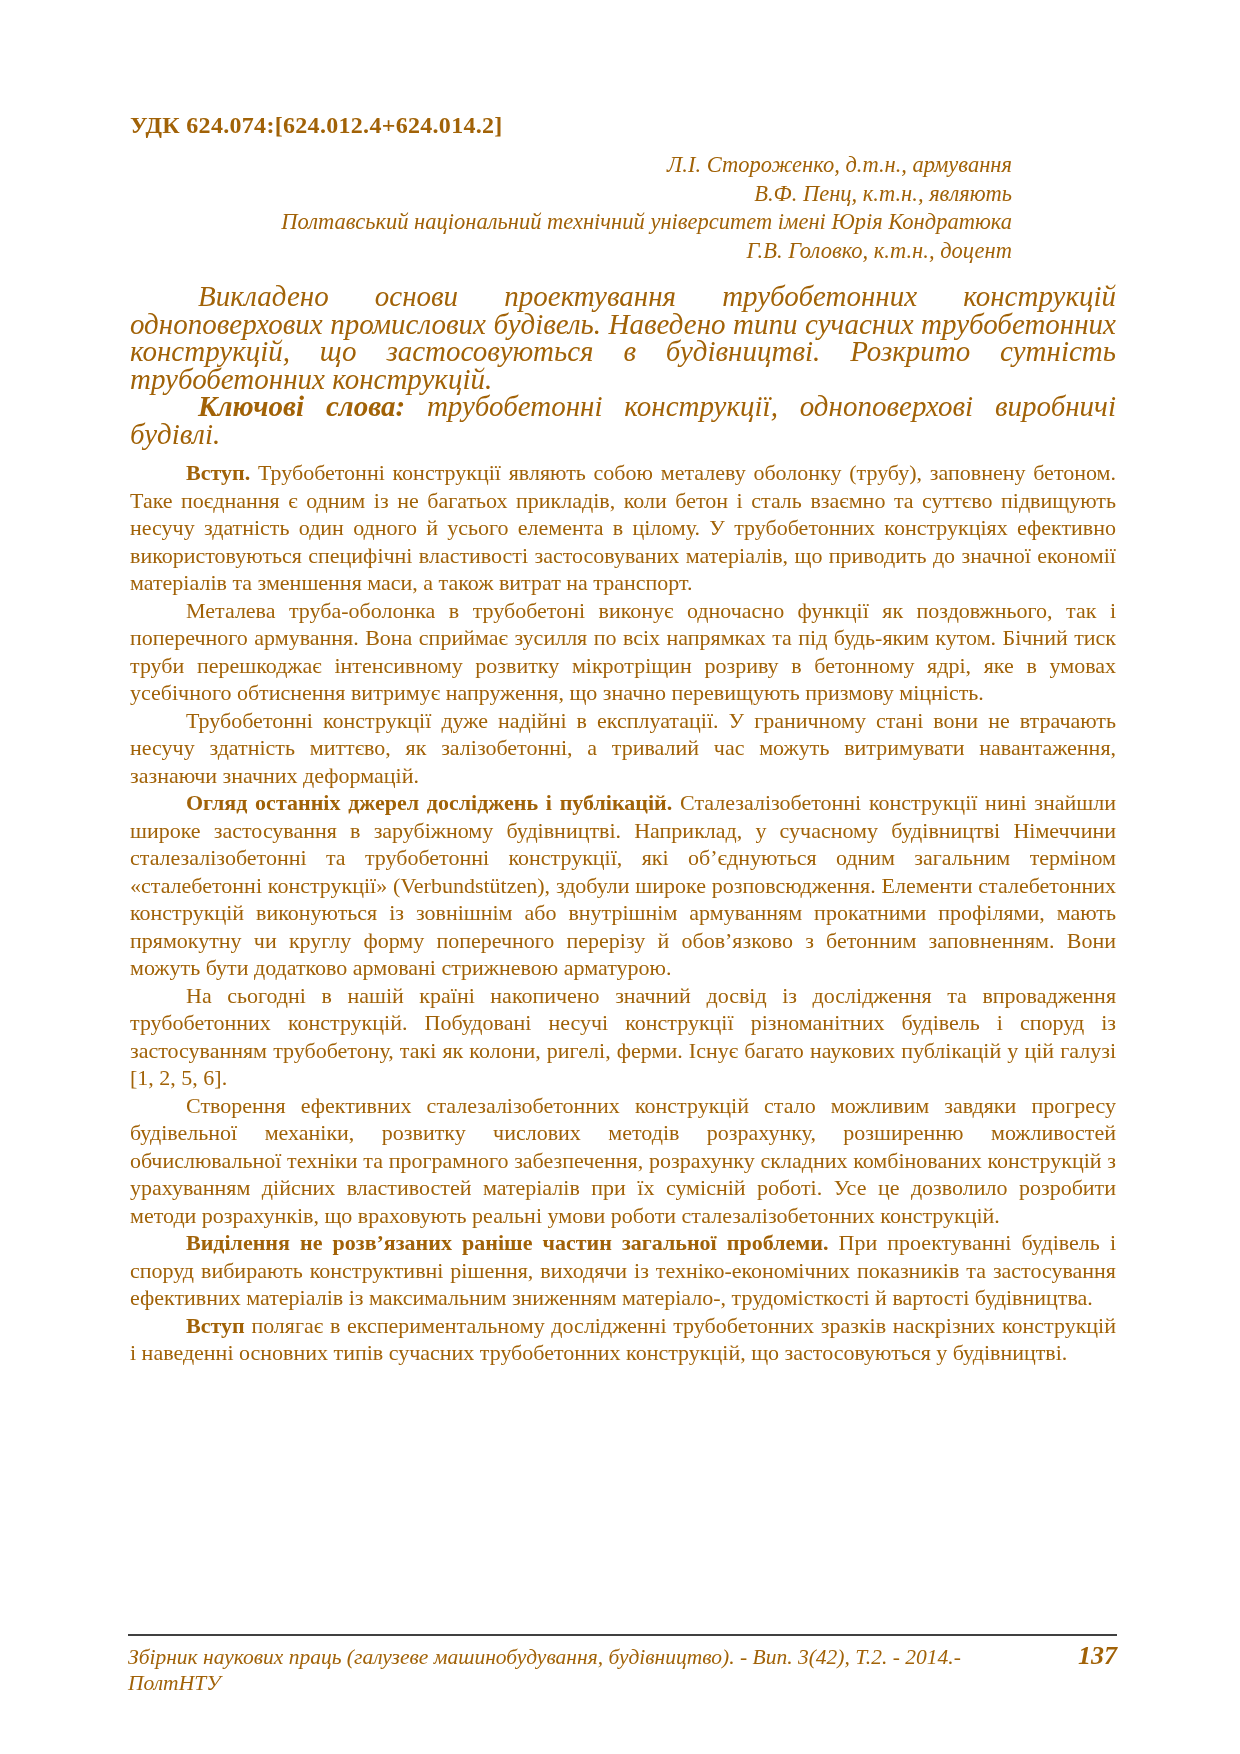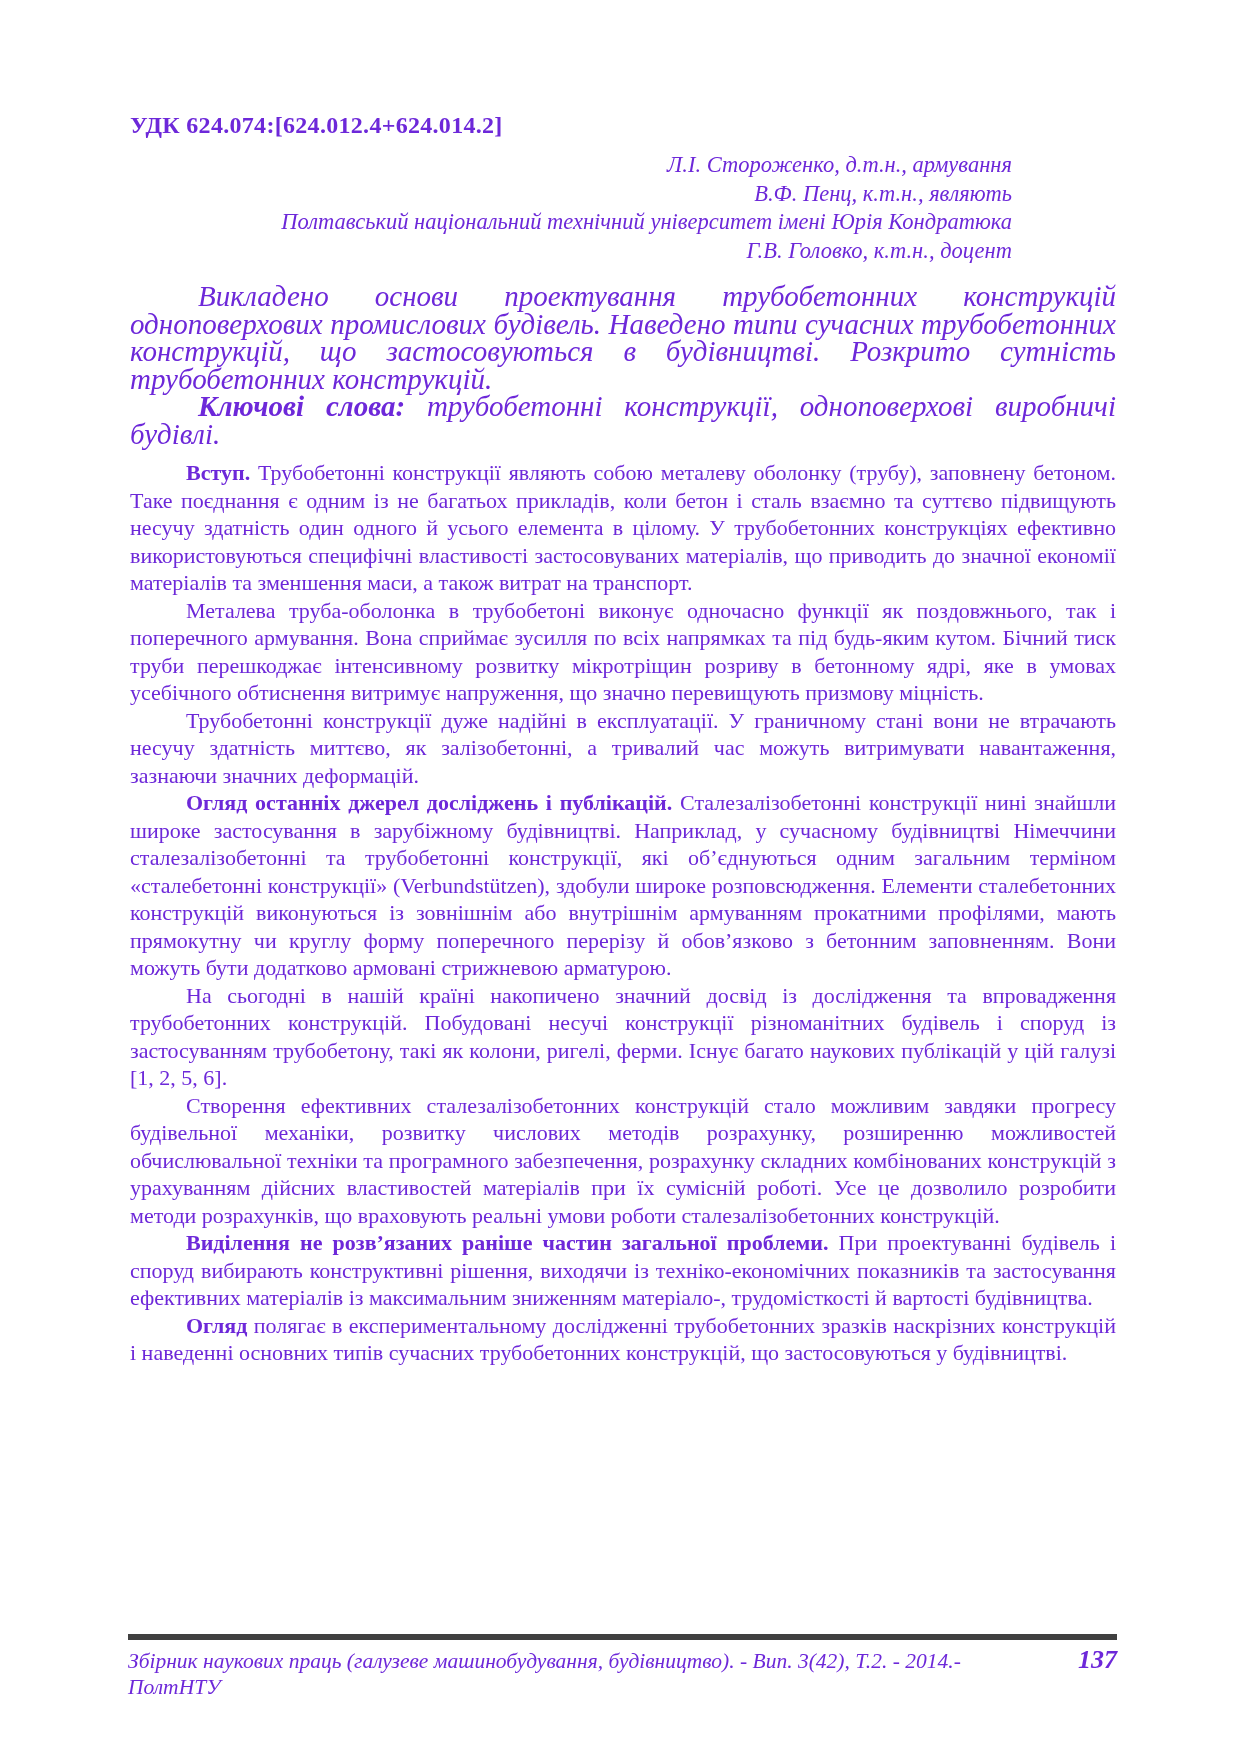--- a/index.html
+++ b/index.html
@@ -2,21 +2,21 @@
 <html><head>
 <meta charset="utf-8">
 <style>
   * { box-sizing: border-box; }
   html, body { margin: 0; padding: 0; background: #ffffff; }
   .page {
     position: relative;
     width: 1240px;
     height: 1754px;
     background: #ffffff;
-    color: #6d28d9;
+    color: #a16207;
     font-family: "Liberation Serif", "DejaVu Serif", serif;
     overflow: hidden;
   }
   .content {
     position: absolute;
     left: 130px;
     top: 112px;
     width: 986px;
   }
   .udc {
@@ -61,21 +61,21 @@
     margin: 0;
     text-align: justify;
     text-indent: 56px;
   }
   .article-body b { font-weight: bold; font-style: normal; }
   .footer {
     position: absolute;
     left: 128px;
     right: 123px;
     top: 1634px;
-    border-top: 6px solid #404040;
+    border-top: 2px solid #404040;
     padding-top: 7px;
     display: flex;
     justify-content: space-between;
     align-items: baseline;
     font-style: italic;
     font-size: 21.5px;
     line-height: 26px;
   }
   .footer .page-number {
     font-weight: bold;
@@ -106,21 +106,21 @@
     </div>
 
     <div class="article-body" id="article-body">
         <p><b>Вступ.</b> Трубобетонні конструкції являють собою металеву оболонку (трубу), заповнену бетоном. Таке поєднання є одним із не багатьох прикладів, коли бетон і сталь взаємно та суттєво підвищують несучу здатність один одного й усього елемента в цілому. У трубобетонних конструкціях ефективно використовуються специфічні властивості застосовуваних матеріалів, що приводить до значної економії матеріалів та зменшення маси, а також витрат на транспорт.</p>
         <p>Металева труба-оболонка в трубобетоні виконує одночасно функції як поздовжнього, так і поперечного армування. Вона сприймає зусилля по всіх напрямках та під будь-яким кутом. Бічний тиск труби перешкоджає інтенсивному розвитку мікротріщин розриву в бетонному ядрі, яке в умовах усебічного обтиснення витримує напруження, що значно перевищують призмову міцність.</p>
         <p>Трубобетонні конструкції дуже надійні в експлуатації. У граничному стані вони не втрачають несучу здатність миттєво, як залізобетонні, а тривалий час можуть витримувати навантаження, зазнаючи значних деформацій.</p>
         <p><b>Огляд останніх джерел досліджень і публікацій.</b> Сталезалізобетонні конструкції нині знайшли широке застосування в зарубіжному будівництві. Наприклад, у сучасному будівництві Німеччини сталезалізобетонні та трубобетонні конструкції, які об’єднуються одним загальним терміном «сталебетонні конструкції» (Verbundstützen), здобули широке розповсюдження. Елементи сталебетонних конструкцій виконуються із зовнішнім або внутрішнім армуванням прокатними профілями, мають прямокутну чи круглу форму поперечного перерізу й обов’язково з бетонним заповненням. Вони можуть бути додатково армовані стрижневою арматурою.</p>
         <p>На сьогодні в нашій країні накопичено значний досвід із дослідження та впровадження трубобетонних конструкцій. Побудовані несучі конструкції різноманітних будівель і споруд із застосуванням трубобетону, такі як колони, ригелі, ферми. Існує багато наукових публікацій у цій галузі [1, 2, 5, 6].</p>
         <p>Створення ефективних сталезалізобетонних конструкцій стало можливим завдяки прогресу будівельної механіки, розвитку числових методів розрахунку, розширенню можливостей обчислювальної техніки та програмного забезпечення, розрахунку складних комбінованих конструкцій з урахуванням дійсних властивостей матеріалів при їх сумісній роботі. Усе це дозволило розробити методи розрахунків, що враховують реальні умови роботи сталезалізобетонних конструкцій.</p>
         <p><b>Виділення не розв’язаних раніше частин загальної проблеми.</b> При проектуванні будівель і споруд вибирають конструктивні рішення, виходячи із техніко-економічних показників та застосування ефективних матеріалів із максимальним зниженням матеріало-, трудомісткості й вартості будівництва.</p>
-        <p><b>Огляд</b> полягає в експериментальному дослідженні трубобетонних зразків наскрізних конструкцій і наведенні основних типів сучасних трубобетонних конструкцій, що застосовуються у будівництві.</p>
+        <p><b>Вступ</b> полягає в експериментальному дослідженні трубобетонних зразків наскрізних конструкцій і наведенні основних типів сучасних трубобетонних конструкцій, що застосовуються у будівництві.</p>
       </div>
 
   </div>
 
   <div class="footer">
     <span>Збірник наукових праць (галузеве машинобудування, будівництво). - Вип. 3(42), Т.2. - 2014.-ПолтНТУ</span>
     <span class="page-number">137</span>
   </div>
 </div>
 

